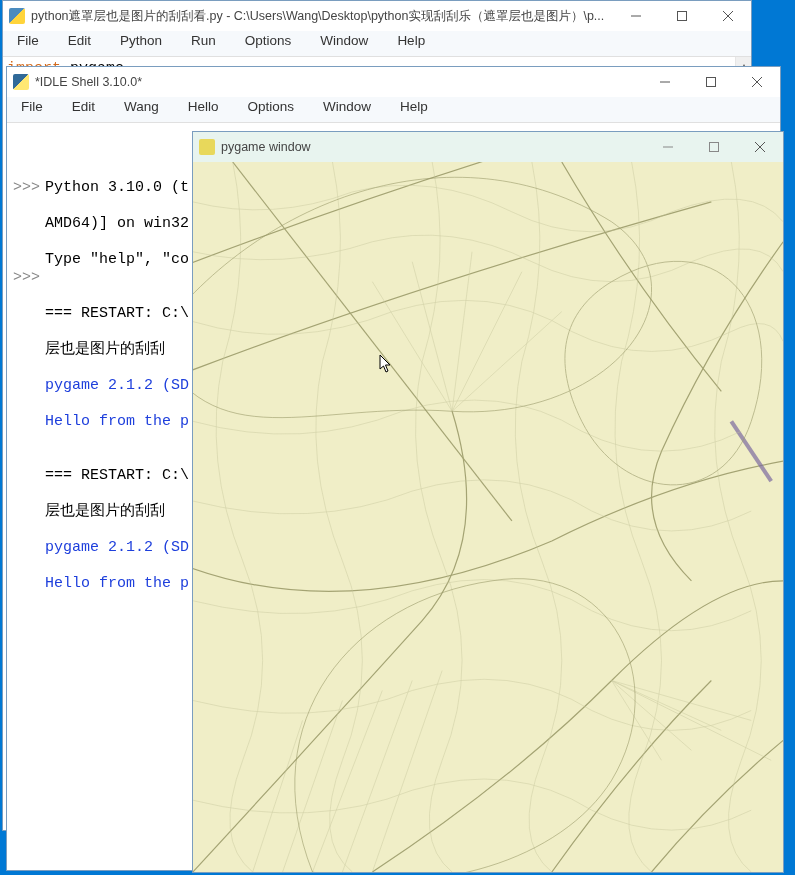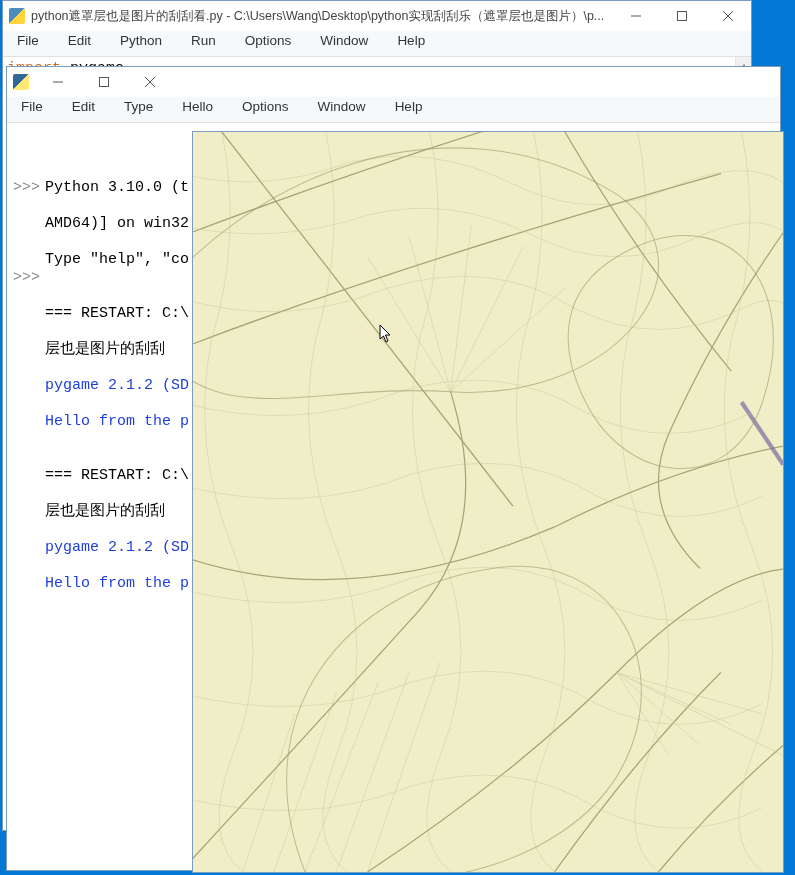--- a/index.html
+++ b/index.html
@@ -186,20 +186,21 @@
 <span class="kw-red"># 初始化 p</span></div>
   </div>
   <div class="scrollbar-v">
     <div class="arrow">▴</div>
   </div>
 </div>
 
 <div class="window" id="shell-win" style="left:6px; top:66px; width:775px; height:805px;">
   <div class="titlebar">
     <div class="icon-slot idle-icon"></div>
+    <div class="title-text">*IDLE Shell 3.10.0*</div>
     <div class="win-controls">
       <div class="win-btn">
         <svg viewBox="0 0 10 10">
             <line x1="0" y1="5" x2="10" y2="5" stroke="#555" stroke-width="1"></line>
           </svg>
       </div>
       <div class="win-btn">
         <svg viewBox="0 0 10 10">
             <rect x="0.5" y="0.5" width="9" height="9" fill="none" stroke="#555" stroke-width="1"></rect>
           </svg>
@@ -208,21 +209,21 @@
         <svg viewBox="0 0 10 10">
             <line x1="0" y1="0" x2="10" y2="10" stroke="#555" stroke-width="1"></line>
             <line x1="10" y1="0" x2="0" y2="10" stroke="#555" stroke-width="1"></line>
           </svg>
       </div>
     </div>
   </div>
   <div class="menubar">
     <span class="menu-item">File</span>
     <span class="menu-item">Edit</span>
-    <span class="menu-item">Type</span>
+    <span class="menu-item">Wang</span>
     <span class="menu-item">Hello</span>
     <span class="menu-item">Options</span>
     <span class="menu-item">Window</span>
     <span class="menu-item">Help</span>
   </div>
   <div class="shell-body">
     <span class="prompt" style="left: 6px; top: calc(56px); display: block;">&gt;&gt;&gt;</span>
     <span class="prompt" style="left: 6px; top: calc(146px); display: block;">&gt;&gt;&gt;</span>
 <span class="kw-black" style="display: block;">Python 3.10.0 (t</span>
 <span class="kw-black" style="display: block;">AMD64)] on win32</span>
@@ -234,20 +235,42 @@
 <span class="kw-blue" style="display: block;">Hello from the p</span>
 <span style="display: block;"></span>
 <span class="kw-black" style="display: block;">=== RESTART: C:\</span>
 <span class="kw-black" style="display: block;">层也是图片的刮刮</span>
 <span class="kw-blue" style="display: block;">pygame 2.1.2 (SD</span>
 <span class="kw-blue" style="display: block;">Hello from the p</span>
   </div>
 </div>
 
 <div class="window" id="pygame-win" style="left:192px; top:131px; width:592px; height:742px;">
+  <div class="titlebar">
+    <div class="icon-slot pg-icon"></div>
+    <div class="title-text">pygame window</div>
+    <div class="win-controls">
+      <div class="win-btn">
+        <svg viewBox="0 0 10 10">
+            <line x1="0" y1="5" x2="10" y2="5" stroke="#888" stroke-width="1"></line>
+          </svg>
+      </div>
+      <div class="win-btn">
+        <svg viewBox="0 0 10 10">
+            <rect x="0.5" y="0.5" width="9" height="9" fill="none" stroke="#888" stroke-width="1"></rect>
+          </svg>
+      </div>
+      <div class="win-btn">
+        <svg viewBox="0 0 10 10">
+            <line x1="0" y1="0" x2="10" y2="10" stroke="#555" stroke-width="1"></line>
+            <line x1="10" y1="0" x2="0" y2="10" stroke="#555" stroke-width="1"></line>
+          </svg>
+      </div>
+    </div>
+  </div>
   <div class="canvas">
     <svg class="leaf-svg" viewBox="0 0 592 712" preserveAspectRatio="xMidYMid slice">
       <rect width="592" height="712" fill="#f0eec7"></rect>
 
       <g stroke="#8b8b58" stroke-width="1.2" fill="none" opacity="0.75">
         <path d="M-50 120 Q 180 30 420 -40"></path>
         <path d="M-30 220 Q 200 130 520 40"></path>
         <path d="M40 0 L 320 360"></path>
         <path d="M-20 400 Q 150 470 360 380 Q 480 320 592 300"></path>
         <path d="M0 712 Q 140 560 230 460 Q 300 380 260 250"></path>

